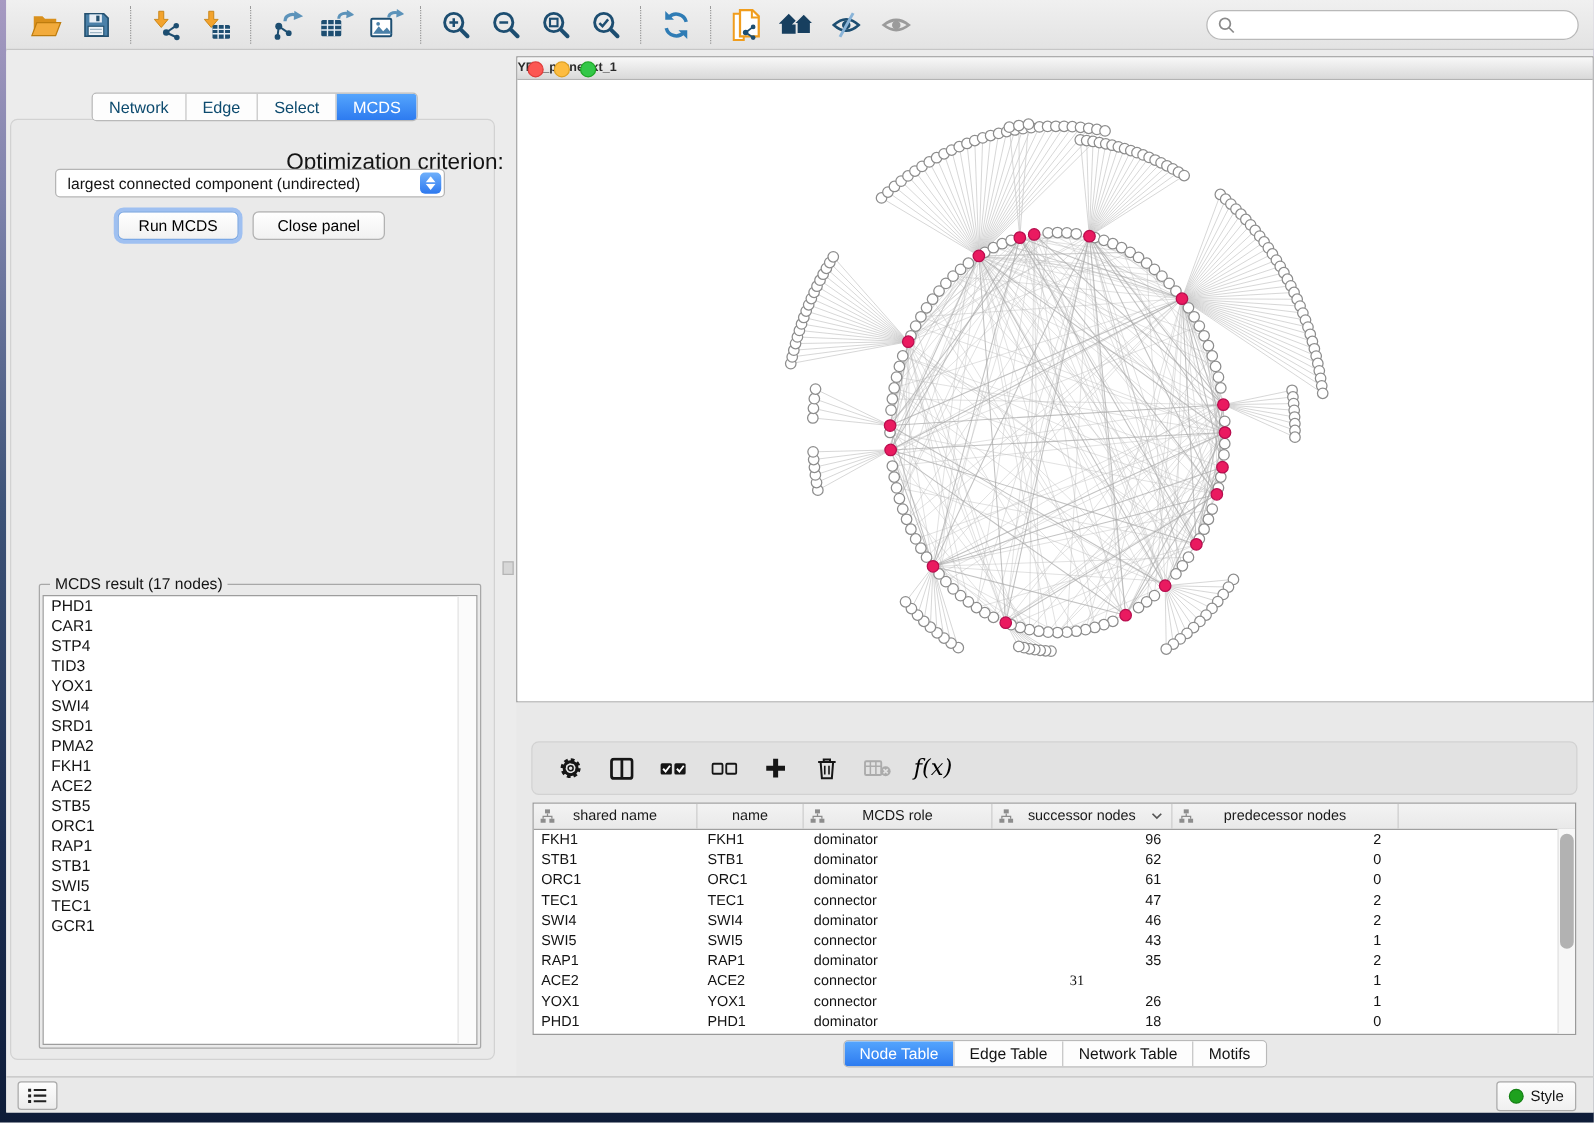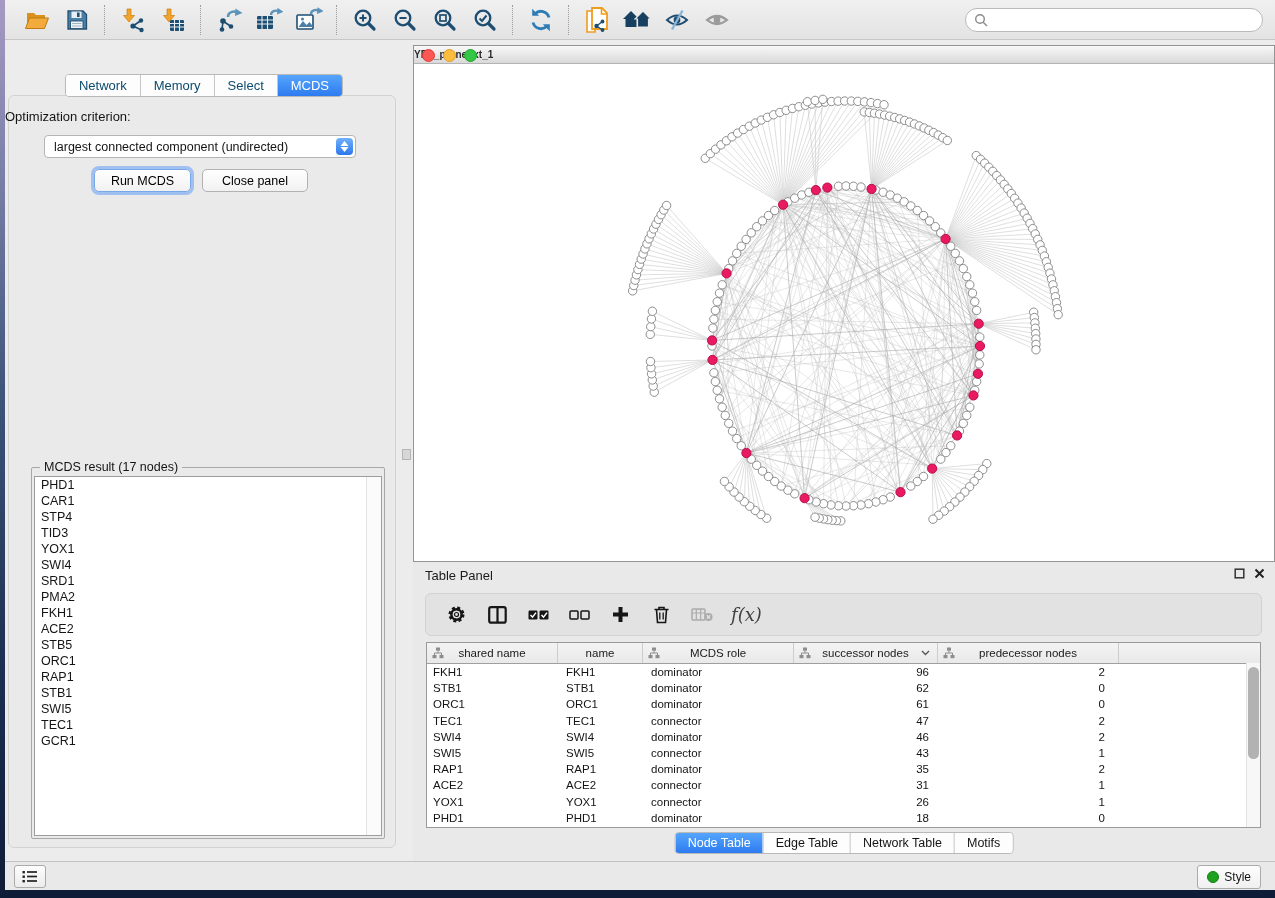--- a/index.html
+++ b/index.html
@@ -25,21 +25,21 @@
   .panel-title{position:absolute;left:12px;top:6px;font-size:13px;color:#1c1c1c;}
   .panel-ctls{position:absolute;right:10px;top:6px;display:flex;gap:9px;align-items:center;}
   .cp-content{position:absolute;left:3px;right:7px;top:54px;bottom:14px;background:#eaeaea;
               border:1px solid #d2d2d2;border-radius:6px;}
   .segtabs{position:absolute;left:50%;transform:translateX(-50%);top:33px;display:inline-flex;
            border:1px solid #b9b9b9;border-radius:4px;background:#fdfdfd;overflow:hidden;z-index:2;}
   .segtabs .tab{padding:0 13px;height:21px;line-height:21px;font-size:13px;color:#0c4a6e;
                 border-left:1px solid #c6c6c6;background:#fdfdfd;white-space:nowrap;}
   .segtabs .tab:first-child{border-left:none;}
   .segtabs .tab.active{background:linear-gradient(#55a5fd,#2d7bf0);color:#fff;}
-  .opt-label{position:absolute;left:0;right:0;top:68px;text-align:left;font-size:13px;}
+  .opt-label{position:absolute;left:0;right:0;top:78px;text-align:right;font-size:18px;}
   .mac-select{position:absolute;left:39px;top:94px;width:312px;height:23px;background:#fff;
               border:1px solid #b5b5b5;border-radius:4px;box-sizing:border-box;
               display:flex;align-items:center;}
   .mac-select .val{flex:1;font-size:12.5px;padding-left:9px;white-space:nowrap;overflow:hidden;}
   .mac-select .stepper{width:17px;height:17px;margin-right:2px;border-radius:4px;
               background:linear-gradient(#6fb0fb,#2d78ef);display:flex;flex-direction:column;
               align-items:center;justify-content:center;gap:1px;}
   .btn{height:23px;border:1px solid #b2b2b2;border-radius:5px;font-size:12.5px;
        background:linear-gradient(#ffffff,#f1f1f1);display:inline-flex;align-items:center;
        justify-content:center;box-sizing:border-box;font-family:"Liberation Sans",sans-serif;}
@@ -69,21 +69,21 @@
   .net-title{font-size:10px;line-height:17px;color:#2a2a2a;font-weight:bold;}
   .net-canvas{position:absolute;left:0;right:0;top:18px;bottom:0;background:#fff;}
   .net-canvas svg{position:absolute;left:0;top:0;}
 
   
   .tp{position:absolute;left:5px;right:0;top:521px;bottom:0;background:#e9e9e9;}
   .tp-toolbar{position:absolute;left:12px;right:13px;top:31px;height:43px;background:#e2e2e2;
               border:1px solid #d2d2d2;border-radius:6px;display:flex;align-items:center;
               padding-left:18px;gap:17px;box-sizing:border-box;}
   .tico{display:flex;align-items:center;justify-content:center;width:24px;height:24px;}
-  .fx{font-family:"DejaVu Serif",serif;font-style:italic;font-size:18px;color:#404040;}
+  .fx{font-family:"DejaVu Serif",serif;font-style:italic;font-size:18px;color:#000000;}
   .dtable{position:absolute;left:13px;right:14px;top:80px;bottom:34px;background:#fff;
           border:1px solid #9a9a9a;overflow:hidden;}
   .thead{display:flex;height:20px;background:linear-gradient(#f3f3f3,#e9e9e9);
          border-bottom:1px solid #9f9f9f;}
   .th{position:relative;box-sizing:border-box;border-right:1px solid #cdcdcd;height:20px;
       font-size:11.5px;display:flex;align-items:center;justify-content:center;color:#1a1a1a;}
   .th .treeico{position:absolute;left:5px;top:4px;}
   .th .sortchev{position:absolute;right:7px;top:7px;}
   .trow{display:flex;height:16.2px;line-height:16.2px;font-size:11.5px;}
   .td{box-sizing:border-box;white-space:nowrap;overflow:hidden;}
@@ -267,21 +267,21 @@
           <line x1="9.2" y1="9.2" x2="13" y2="13" stroke="#8a8a8a" stroke-width="1.4"></line>
         </svg>
       <input type="text" placeholder="" style="">
     </div>
   </div>
 
   <div class="cp">
     <div class="cp-content"></div>
     <div class="segtabs" id="cp-tabs">
         <div class="tab">Network</div>
-        <div class="tab">Memory</div>
+        <div class="tab">Edge</div>
         <div class="tab">Select</div>
         <div class="tab active">MCDS</div>
       </div>
     <div class="opt-label">Optimization criterion:</div>
     <div class="mac-select">
       <span class="val">largest connected component (undirected)</span>
       <span class="stepper">
         <svg width="9" height="5" viewBox="0 0 9 5">
             <path d="M4.5 0L8.5 5h-8z" fill="#fff"></path>
           </svg>
@@ -991,31 +991,20 @@
               <circle cx="332.4185933860292" cy="389.06089701741735" r="4.6" fill="#ea1a60" stroke="#b80d4e" stroke-width="1"></circle>
               <circle cx="298.50991045570606" cy="295.94491883962536" r="4.6" fill="#ea1a60" stroke="#b80d4e" stroke-width="1"></circle>
               <circle cx="298.08162917944117" cy="276.41608052759983" r="4.6" fill="#ea1a60" stroke="#b80d4e" stroke-width="1"></circle>
               <circle cx="312.6051257587587" cy="209.3615200416726" r="4.6" fill="#ea1a60" stroke="#b80d4e" stroke-width="1"></circle>
             </g>
           </svg>
       </div>
     </div>
 
     <div class="tp">
-      <div class="panel-head">
-        <div class="panel-title">Table Panel</div>
-        <div class="panel-ctls">
-          <svg width="11" height="11" viewBox="0 0 11 11">
-              <rect x="1.2" y="1.2" width="8.6" height="8.6" fill="none" stroke="#333" stroke-width="1.5"></rect>
-            </svg>
-          <svg width="11" height="11" viewBox="0 0 11 11">
-              <path d="M1.5 1.5l8 8M9.5 1.5l-8 8" stroke="#222" stroke-width="2"></path>
-            </svg>
-        </div>
-      </div>
       <div class="tp-toolbar">
         <span class="tico">
           <svg width="19" height="19" viewBox="0 0 19 19">
               <circle cx="9.5" cy="9.5" r="6" fill="none" stroke="#161616" stroke-width="4" stroke-dasharray="2.6 2.1"></circle>
               <circle cx="9.5" cy="9.5" r="5.2" fill="none" stroke="#161616" stroke-width="2.4"></circle>
               <circle cx="9.5" cy="9.5" r="2" fill="#e2e2e2" stroke="#161616" stroke-width="1.2"></circle>
             </svg>
         </span>
         <span class="tico">
           <svg width="19" height="18" viewBox="0 0 19 18">
@@ -1152,21 +1141,21 @@
               <div class="td" style="width: 131px; text-align: left; padding-left: 6px; padding-right: 0px;">RAP1</div>
               <div class="td" style="width: 85px; text-align: left; padding-left: 8px; padding-right: 0px;">RAP1</div>
               <div class="td" style="width: 151px; text-align: left; padding-left: 8px; padding-right: 0px;">dominator</div>
               <div class="td" style="width: 144px; text-align: right; padding-left: 0px; padding-right: 9px;">35</div>
               <div class="td" style="width: 181px; text-align: right; padding-left: 0px; padding-right: 14px;">2</div>
             </div>
             <div class="trow">
               <div class="td" style="width: 131px; text-align: left; padding-left: 6px; padding-right: 0px;">ACE2</div>
               <div class="td" style="width: 85px; text-align: left; padding-left: 8px; padding-right: 0px;">ACE2</div>
               <div class="td" style="width: 151px; text-align: left; padding-left: 8px; padding-right: 0px;">connector</div>
-              <div class="td" style="width: 144px; text-align: right; padding-left: 0px; padding-right: 9px;">31</div>
+              <div class="td" style="width: 144px; text-align: center; padding-left: 0px; padding-right: 9px; font-family: Liberation Serif, serif;">31</div>
               <div class="td" style="width: 181px; text-align: right; padding-left: 0px; padding-right: 14px;">1</div>
             </div>
             <div class="trow">
               <div class="td" style="width: 131px; text-align: left; padding-left: 6px; padding-right: 0px;">YOX1</div>
               <div class="td" style="width: 85px; text-align: left; padding-left: 8px; padding-right: 0px;">YOX1</div>
               <div class="td" style="width: 151px; text-align: left; padding-left: 8px; padding-right: 0px;">connector</div>
               <div class="td" style="width: 144px; text-align: right; padding-left: 0px; padding-right: 9px;">26</div>
               <div class="td" style="width: 181px; text-align: right; padding-left: 0px; padding-right: 14px;">1</div>
             </div>
             <div class="trow">

